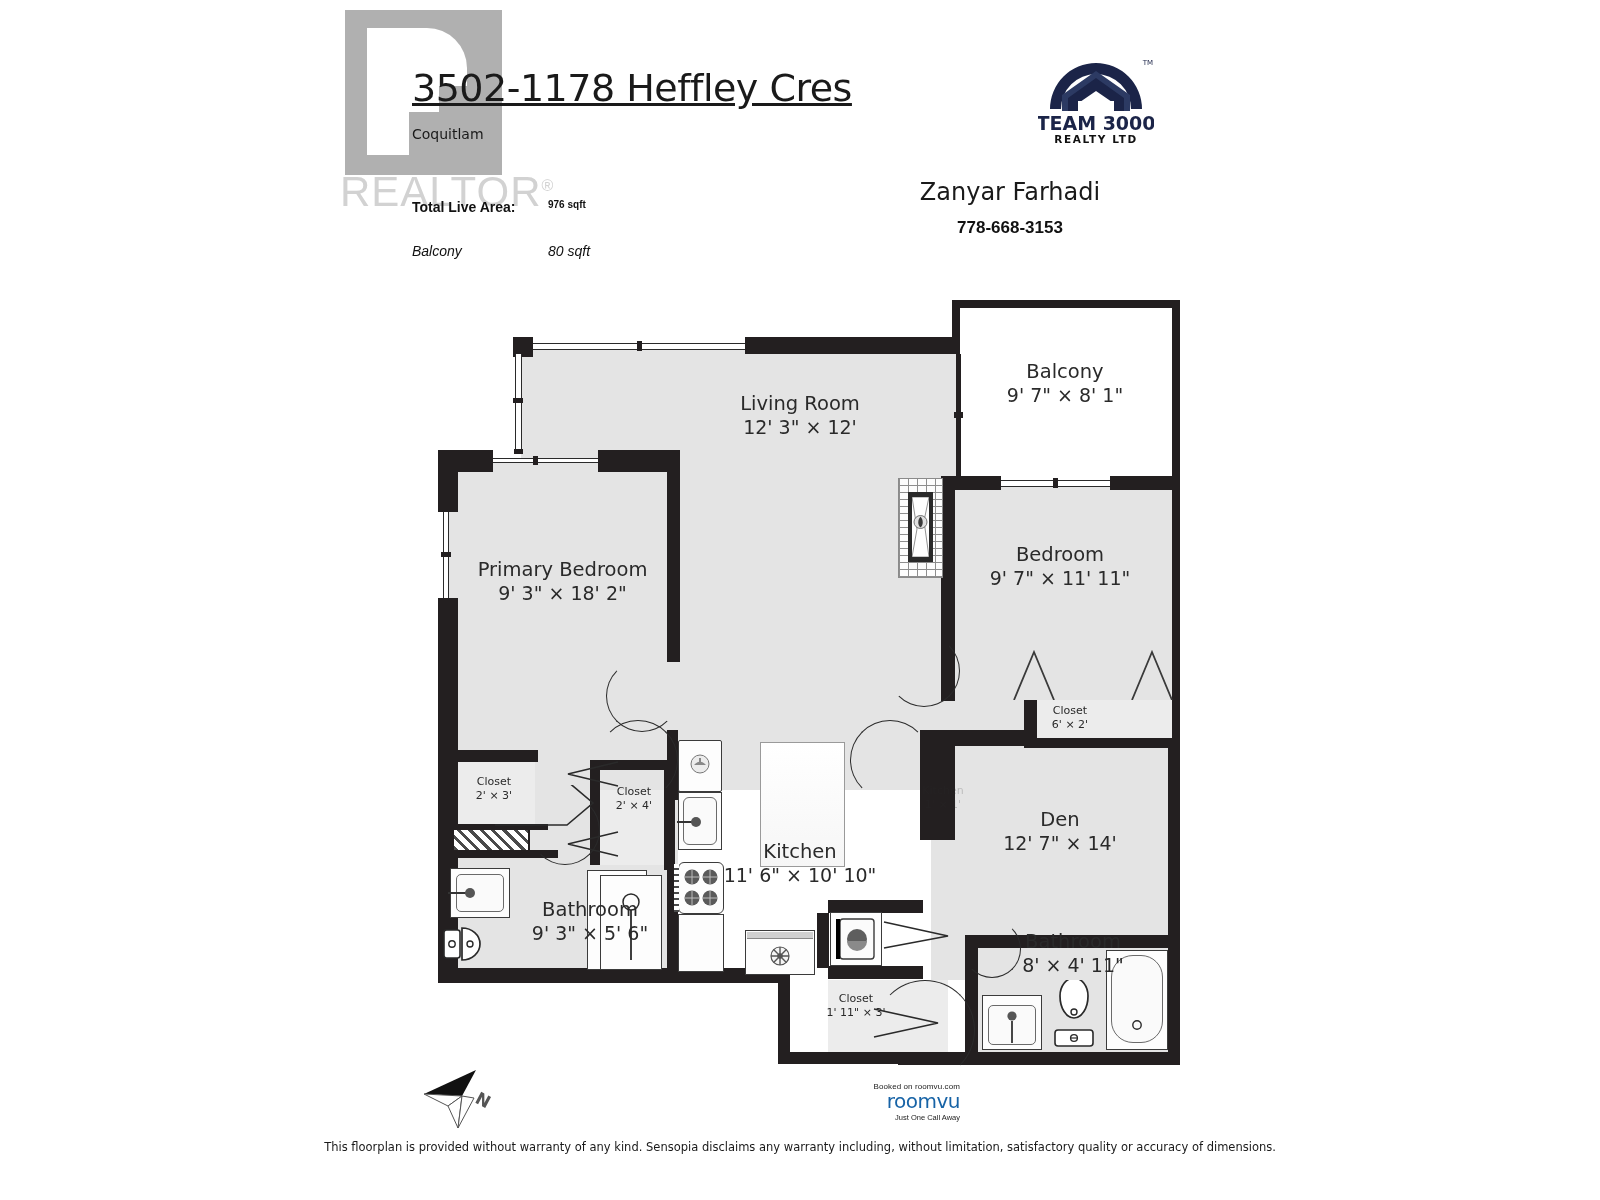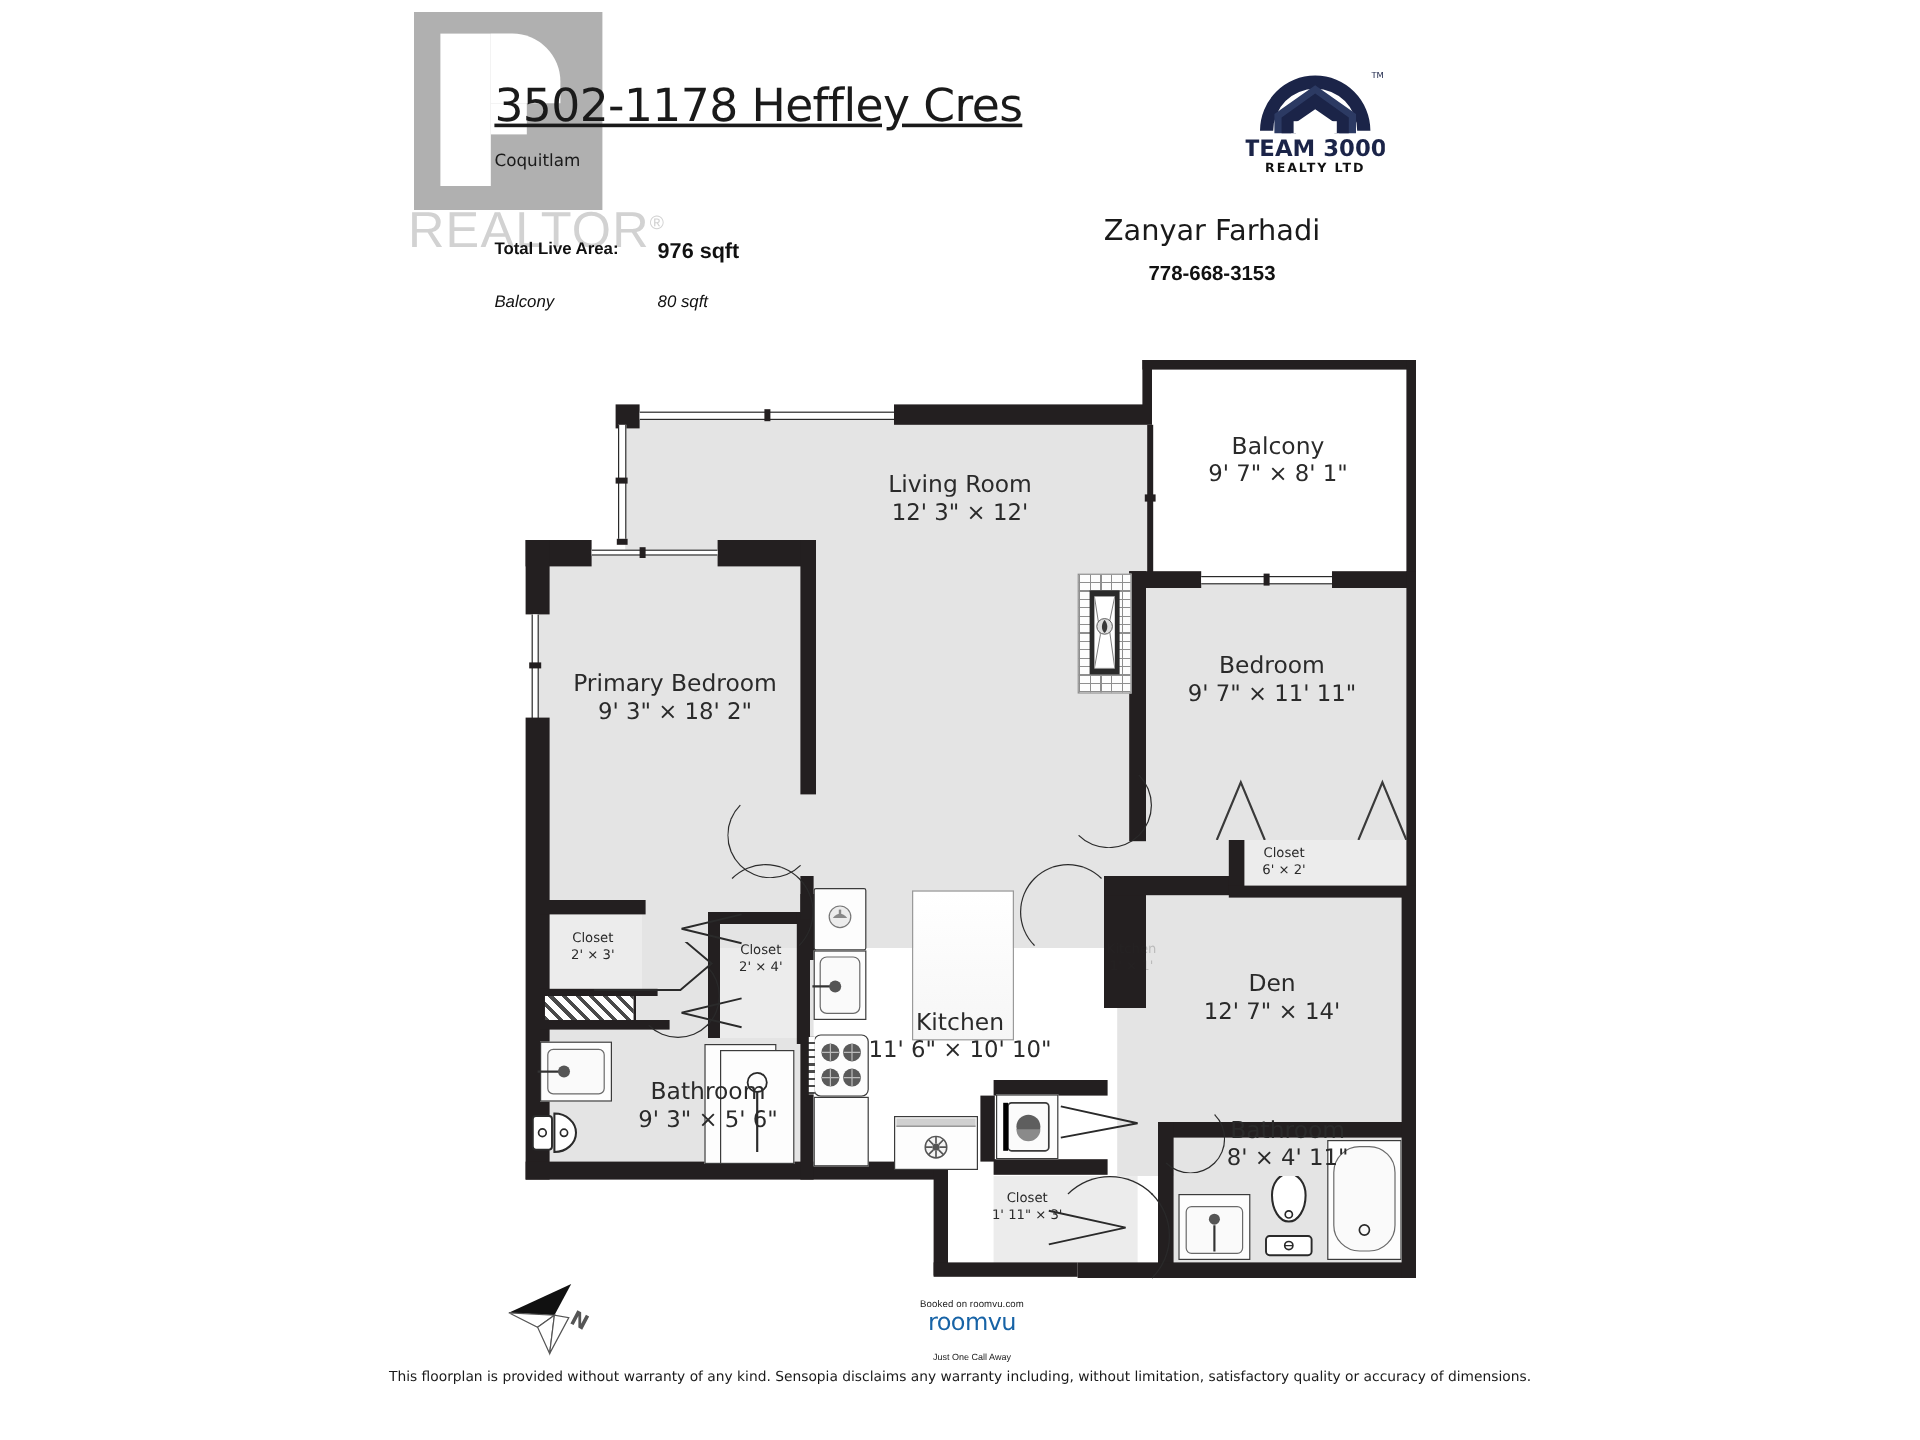--- a/index.html
+++ b/index.html
@@ -43,21 +43,21 @@
     position: absolute; left: 412px; top: 126px;
     font-size: 14px; color: #1a1a1a; font-weight: 400; white-space: nowrap;
     font-family: "DejaVu Sans", sans-serif;
   }
   .area-label {
     position: absolute; left: 412px; top: 199px;
     font-size: 14px; font-weight: bold; color: #111; white-space: nowrap;
   }
   .area-value {
     position: absolute; left: 548px; top: 199px;
-    font-size: 18px; font-weight: bold; color: #111; white-space: nowrap;
+    font-size: 10px; font-weight: bold; color: #111; white-space: nowrap;
   }
   .bal-label {
     position: absolute; left: 412px; top: 243px;
     font-size: 14px; font-style: italic; color: #111; white-space: nowrap;
   }
   .bal-value {
     position: absolute; left: 548px; top: 243px;
     font-size: 14px; font-style: italic; color: #111; white-space: nowrap;
   }
 
@@ -112,27 +112,27 @@
       repeating-linear-gradient(90deg, #8e8e8e 0 1px, transparent 1px 9px),
       #fdfdfd;
     border: 1px solid #8a8a8a;
   }
 
   .door-arc { position: absolute; border: 1.6px solid #2a2a2a; border-radius: 50%; }
   .leader { position: absolute; }
 
   
   .compass { position: absolute; left: 418px; top: 1062px; width: 80px; height: 72px; }
-  .roomvu-wrap { position: absolute; left: 660px; top: 1082px; width: 300px; text-align: center; }
+  .roomvu-wrap { position: absolute; left: 660px; top: 1082px; width: 300px; text-align: right; }
   .roomvu-top { font-size: 8px; color: #222; letter-spacing: 0.1px; }
   .roomvu-main {
     font-size: 20px; color: #1763a6; font-weight: 400; letter-spacing: -0.5px;
     font-family: "DejaVu Sans", sans-serif; line-height: 1.05;
   }
-  .roomvu-sub { font-size: 7.5px; color: #222; margin-top: 14px; }
+  .roomvu-sub { font-size: 7.5px; color: #222; margin-top: 1px; }
   .disclaimer {
     position: absolute; left: 0; top: 1140px; width: 1600px; text-align: center;
     font-size: 11.5px; color: #1a1a1a; font-family: "DejaVu Sans", sans-serif;
   }
 </style>
 </head>
 <body>
 
 <div class="page">
 

